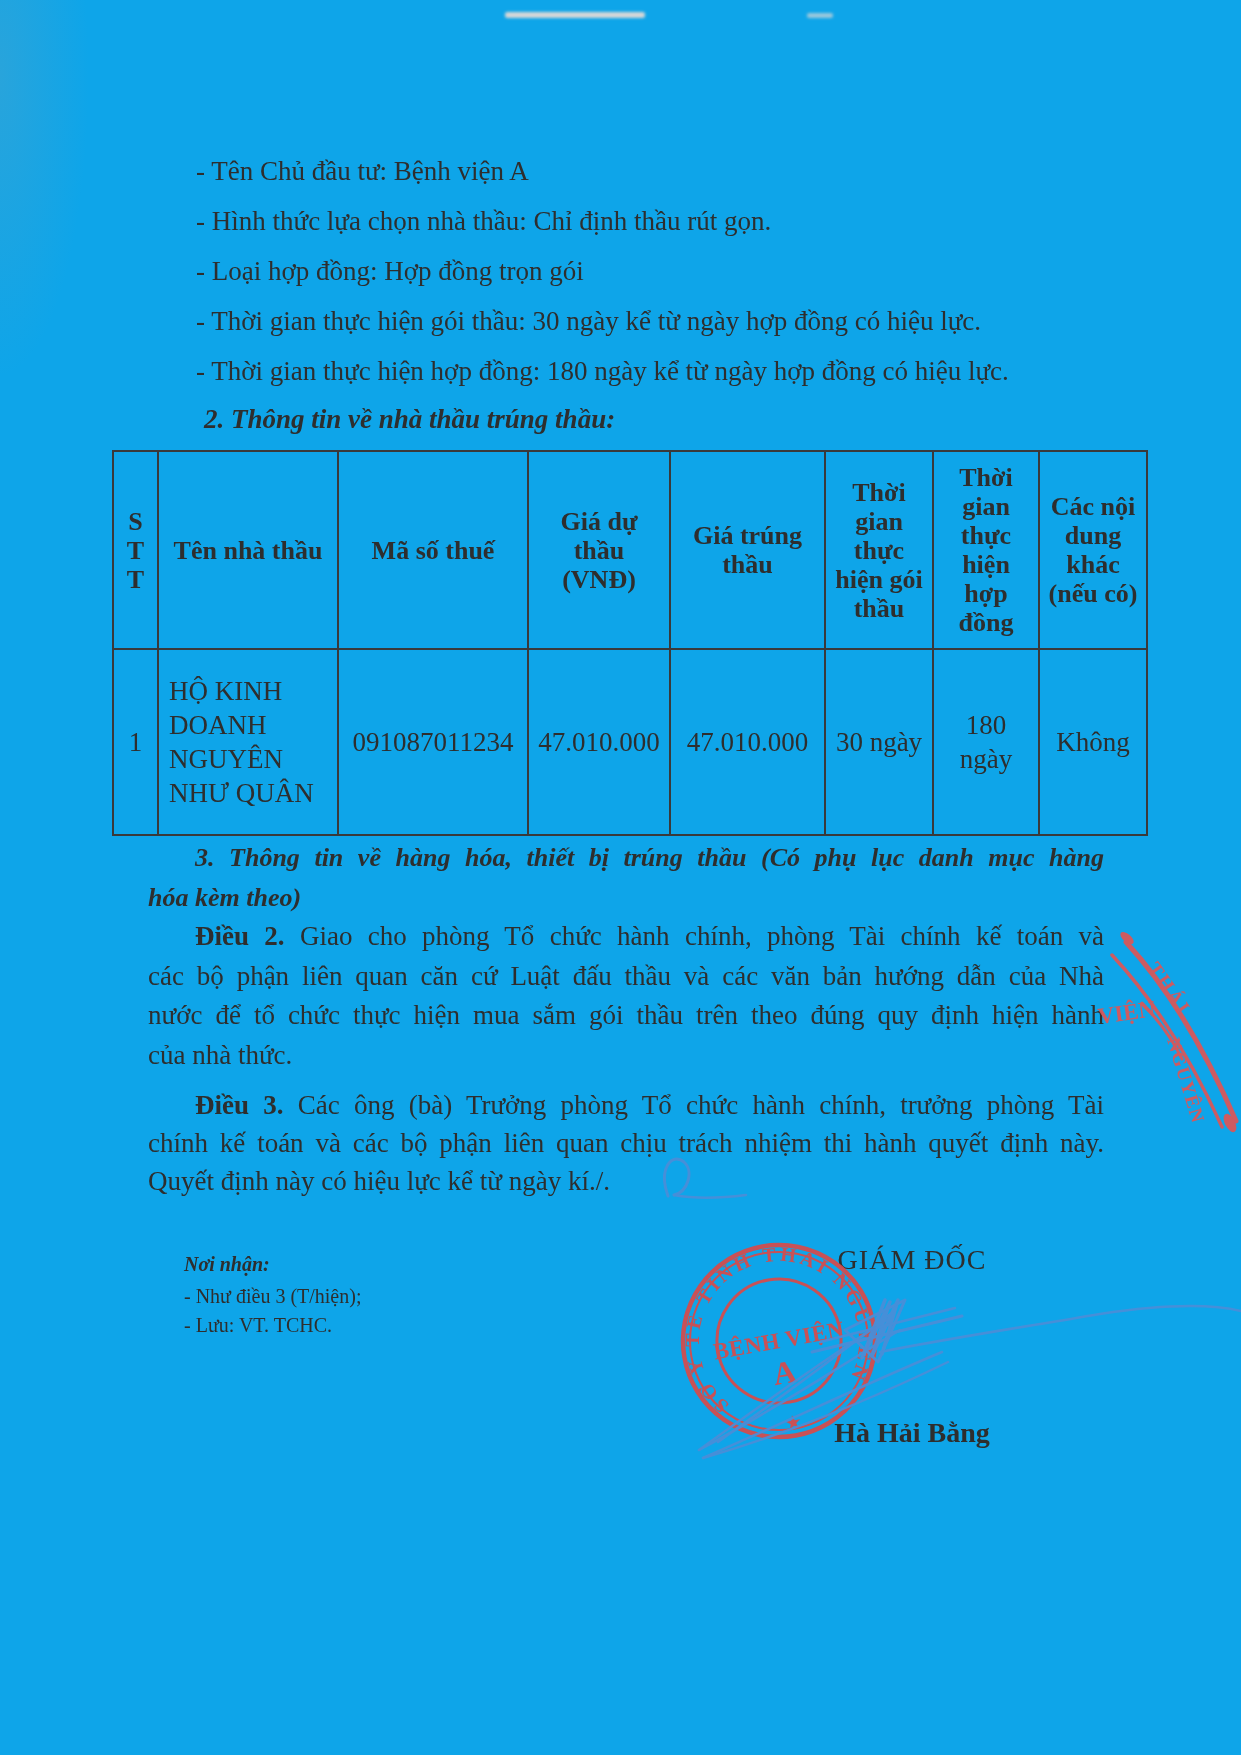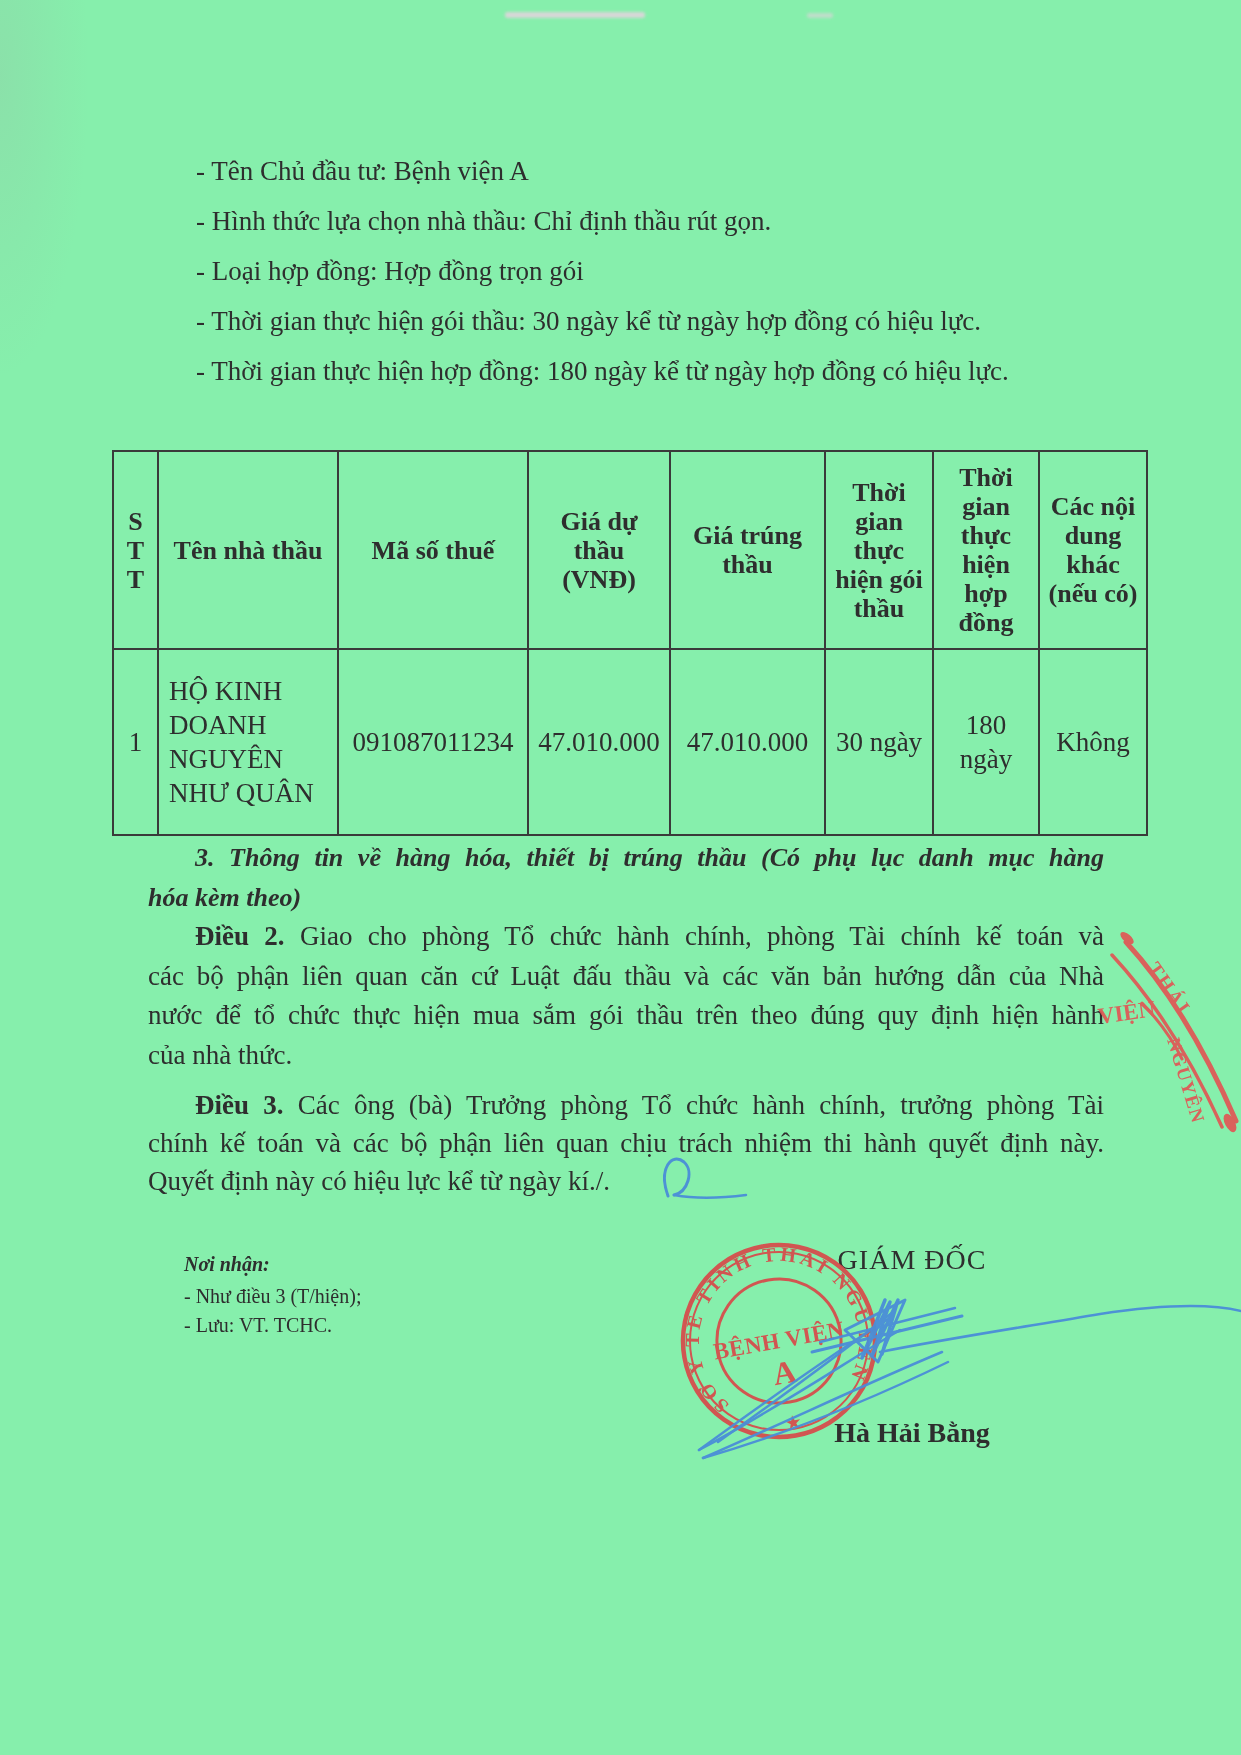--- a/index.html
+++ b/index.html
@@ -1,20 +1,20 @@
 <!DOCTYPE html>
 <html><head>
 <meta charset="utf-8">
 <style>
   html,body{margin:0;padding:0;background:#e8e8e8;}
   .page{
     position:relative;
     width:1241px;height:1755px;
     margin:0 auto;
-    background:#86efac;
+    background:#0ea5e9;
     overflow:hidden;
     font-family:"Liberation Serif","DejaVu Serif",serif;
     color:#2e2e2e;
   }
   .noise-tl{position:absolute;left:0;top:0;width:90px;height:380px;
     background:radial-gradient(ellipse at 0% 20%, rgba(160,160,158,0.18), rgba(160,160,158,0) 70%);}
   .smudge{position:absolute;background:#d7d7d7;filter:blur(1.5px);border-radius:2px;}
   .s1{left:505px;top:12px;width:140px;height:6px;}
   .s2{left:807px;top:13px;width:26px;height:5px;opacity:.7;}
 
@@ -65,20 +65,21 @@
   <div class="smudge s2"></div>
 
   <div class="bullets">
     <div>- Tên Chủ đầu tư: Bệnh viện A</div>
     <div>- Hình thức lựa chọn nhà thầu: Chỉ định thầu rút gọn.</div>
     <div>- Loại hợp đồng: Hợp đồng trọn gói</div>
     <div>- Thời gian thực hiện gói thầu: 30 ngày kể từ ngày hợp đồng có hiệu lực.</div>
     <div>- Thời gian thực hiện hợp đồng: 180 ngày kể từ ngày hợp đồng có hiệu lực.</div>
   </div>
 
+  <div class="h2">2. Thông tin về nhà thầu trúng thầu:</div>
 
   <table class="bid">
     <colgroup>
       <col style="width:45px">
         <col style="width:180px">
         <col style="width:190px">
       <col style="width:142px">
         <col style="width:155px">
         <col style="width:108px">
       <col style="width:106px">

